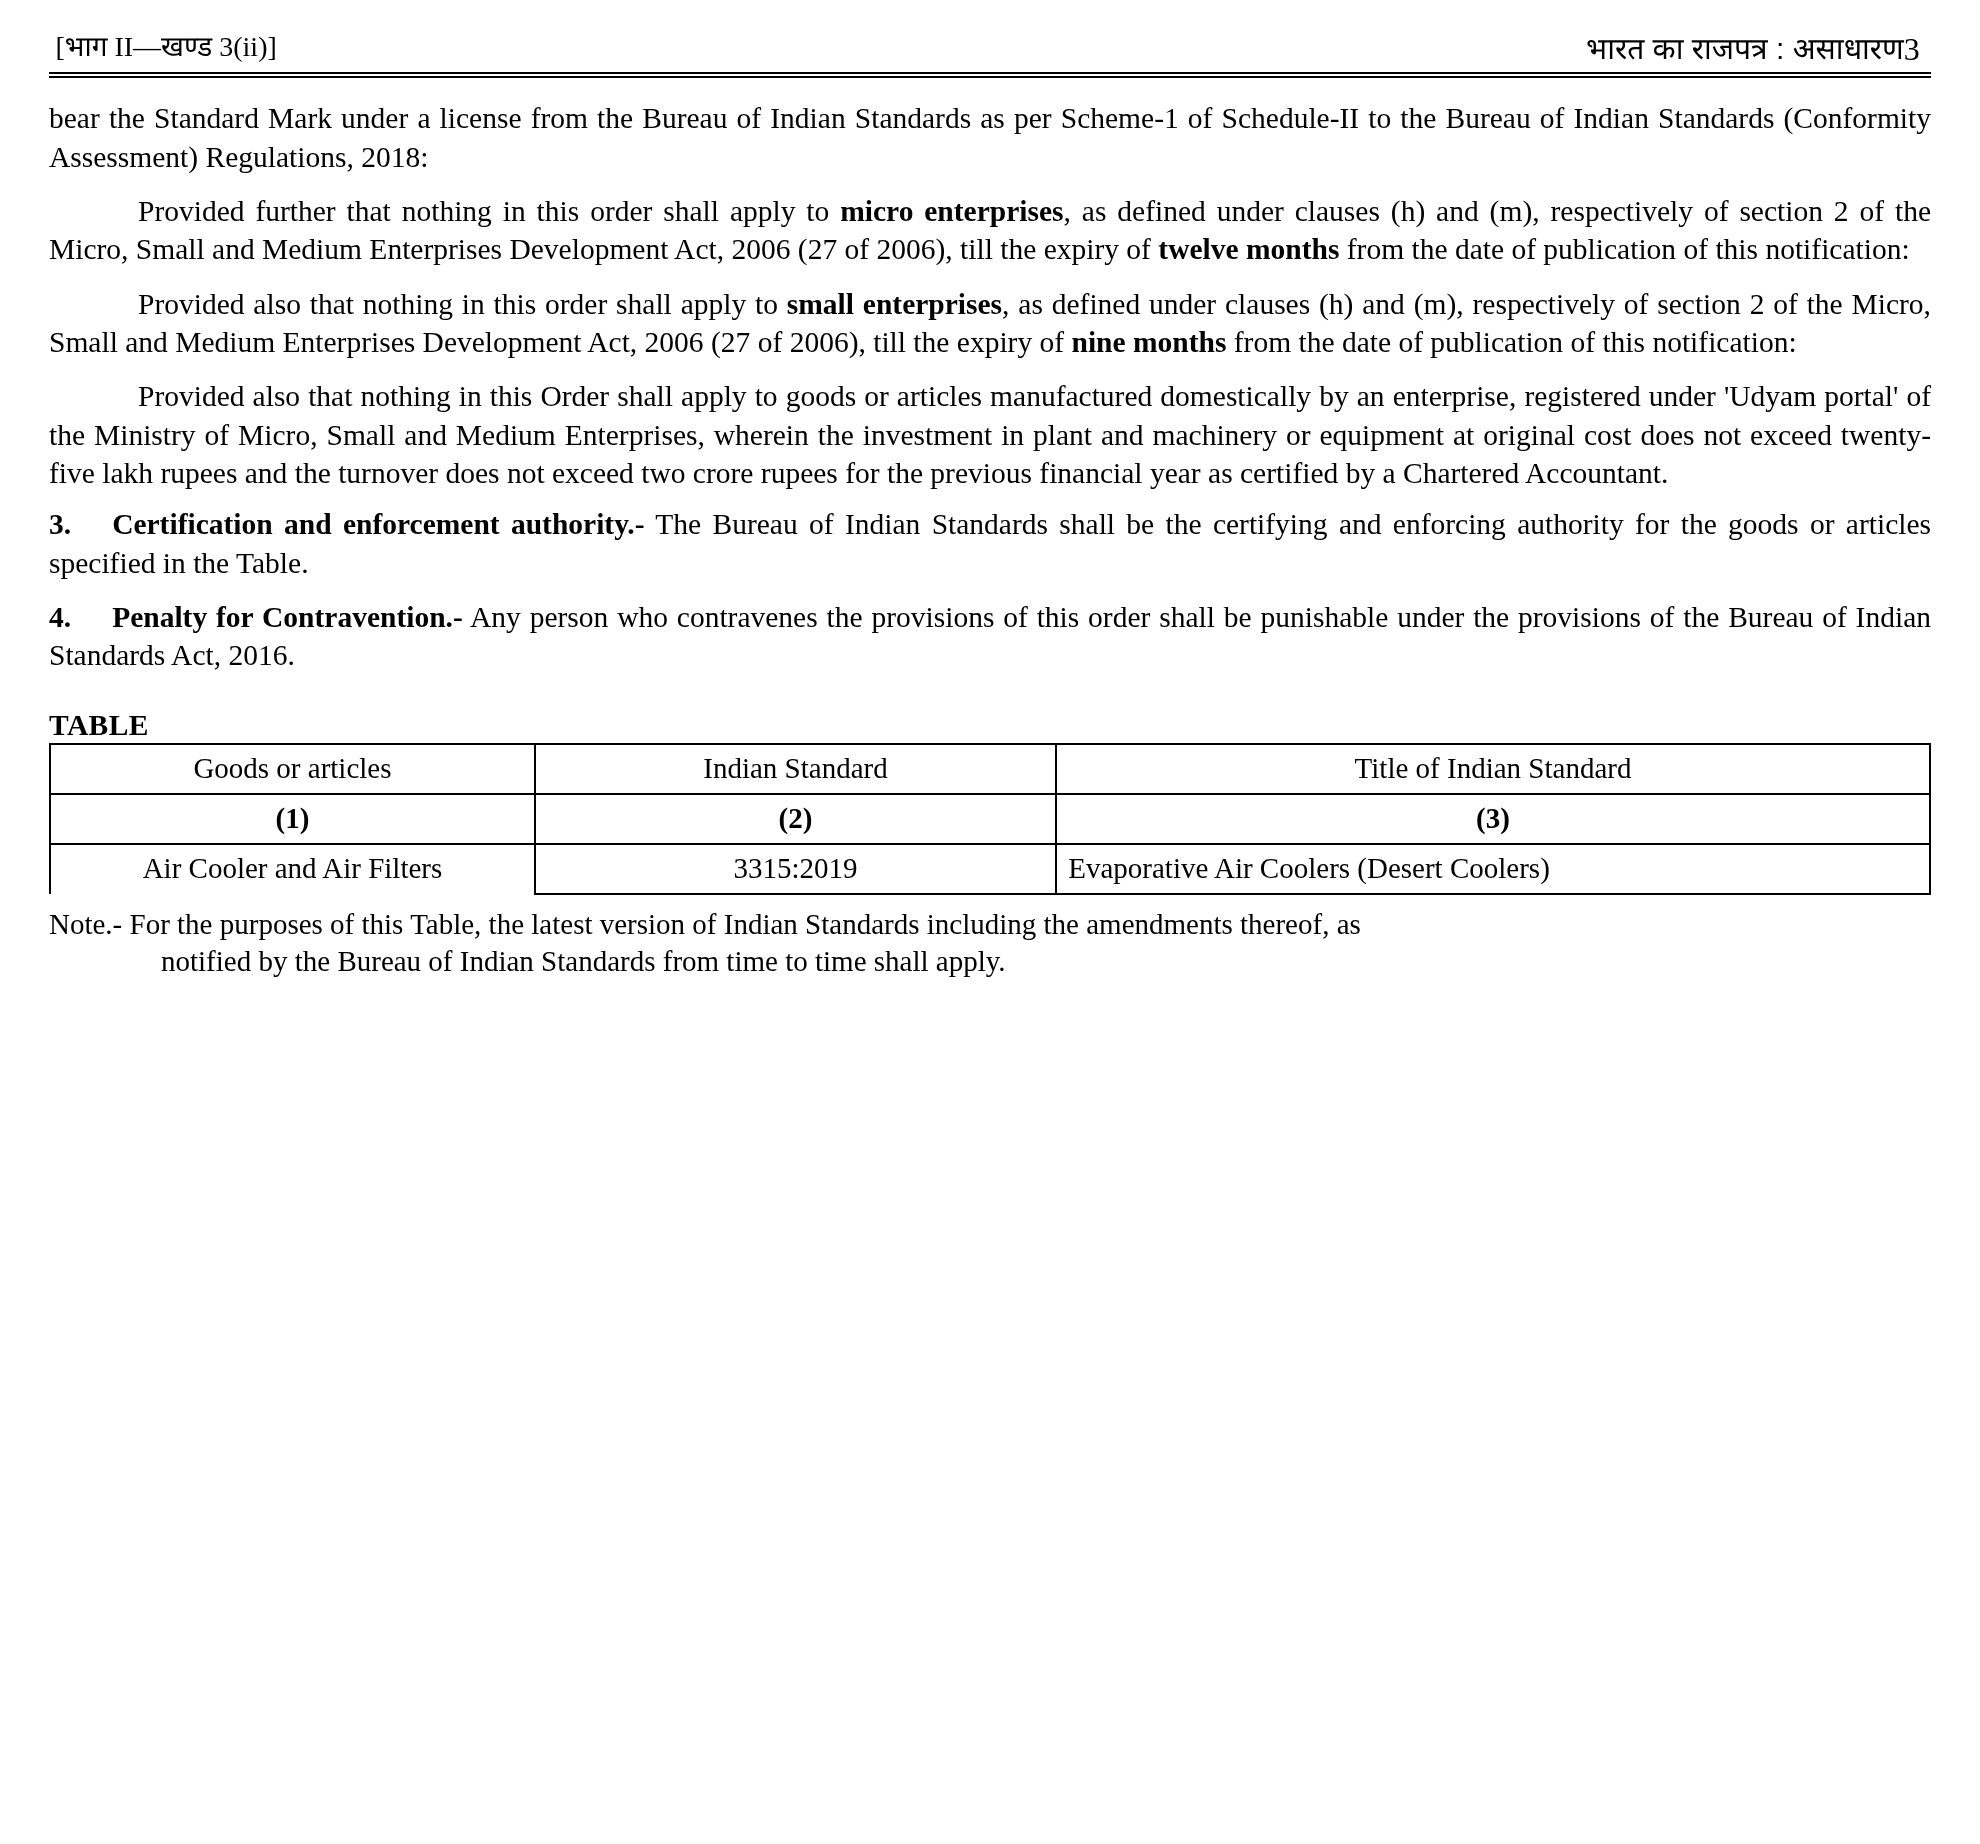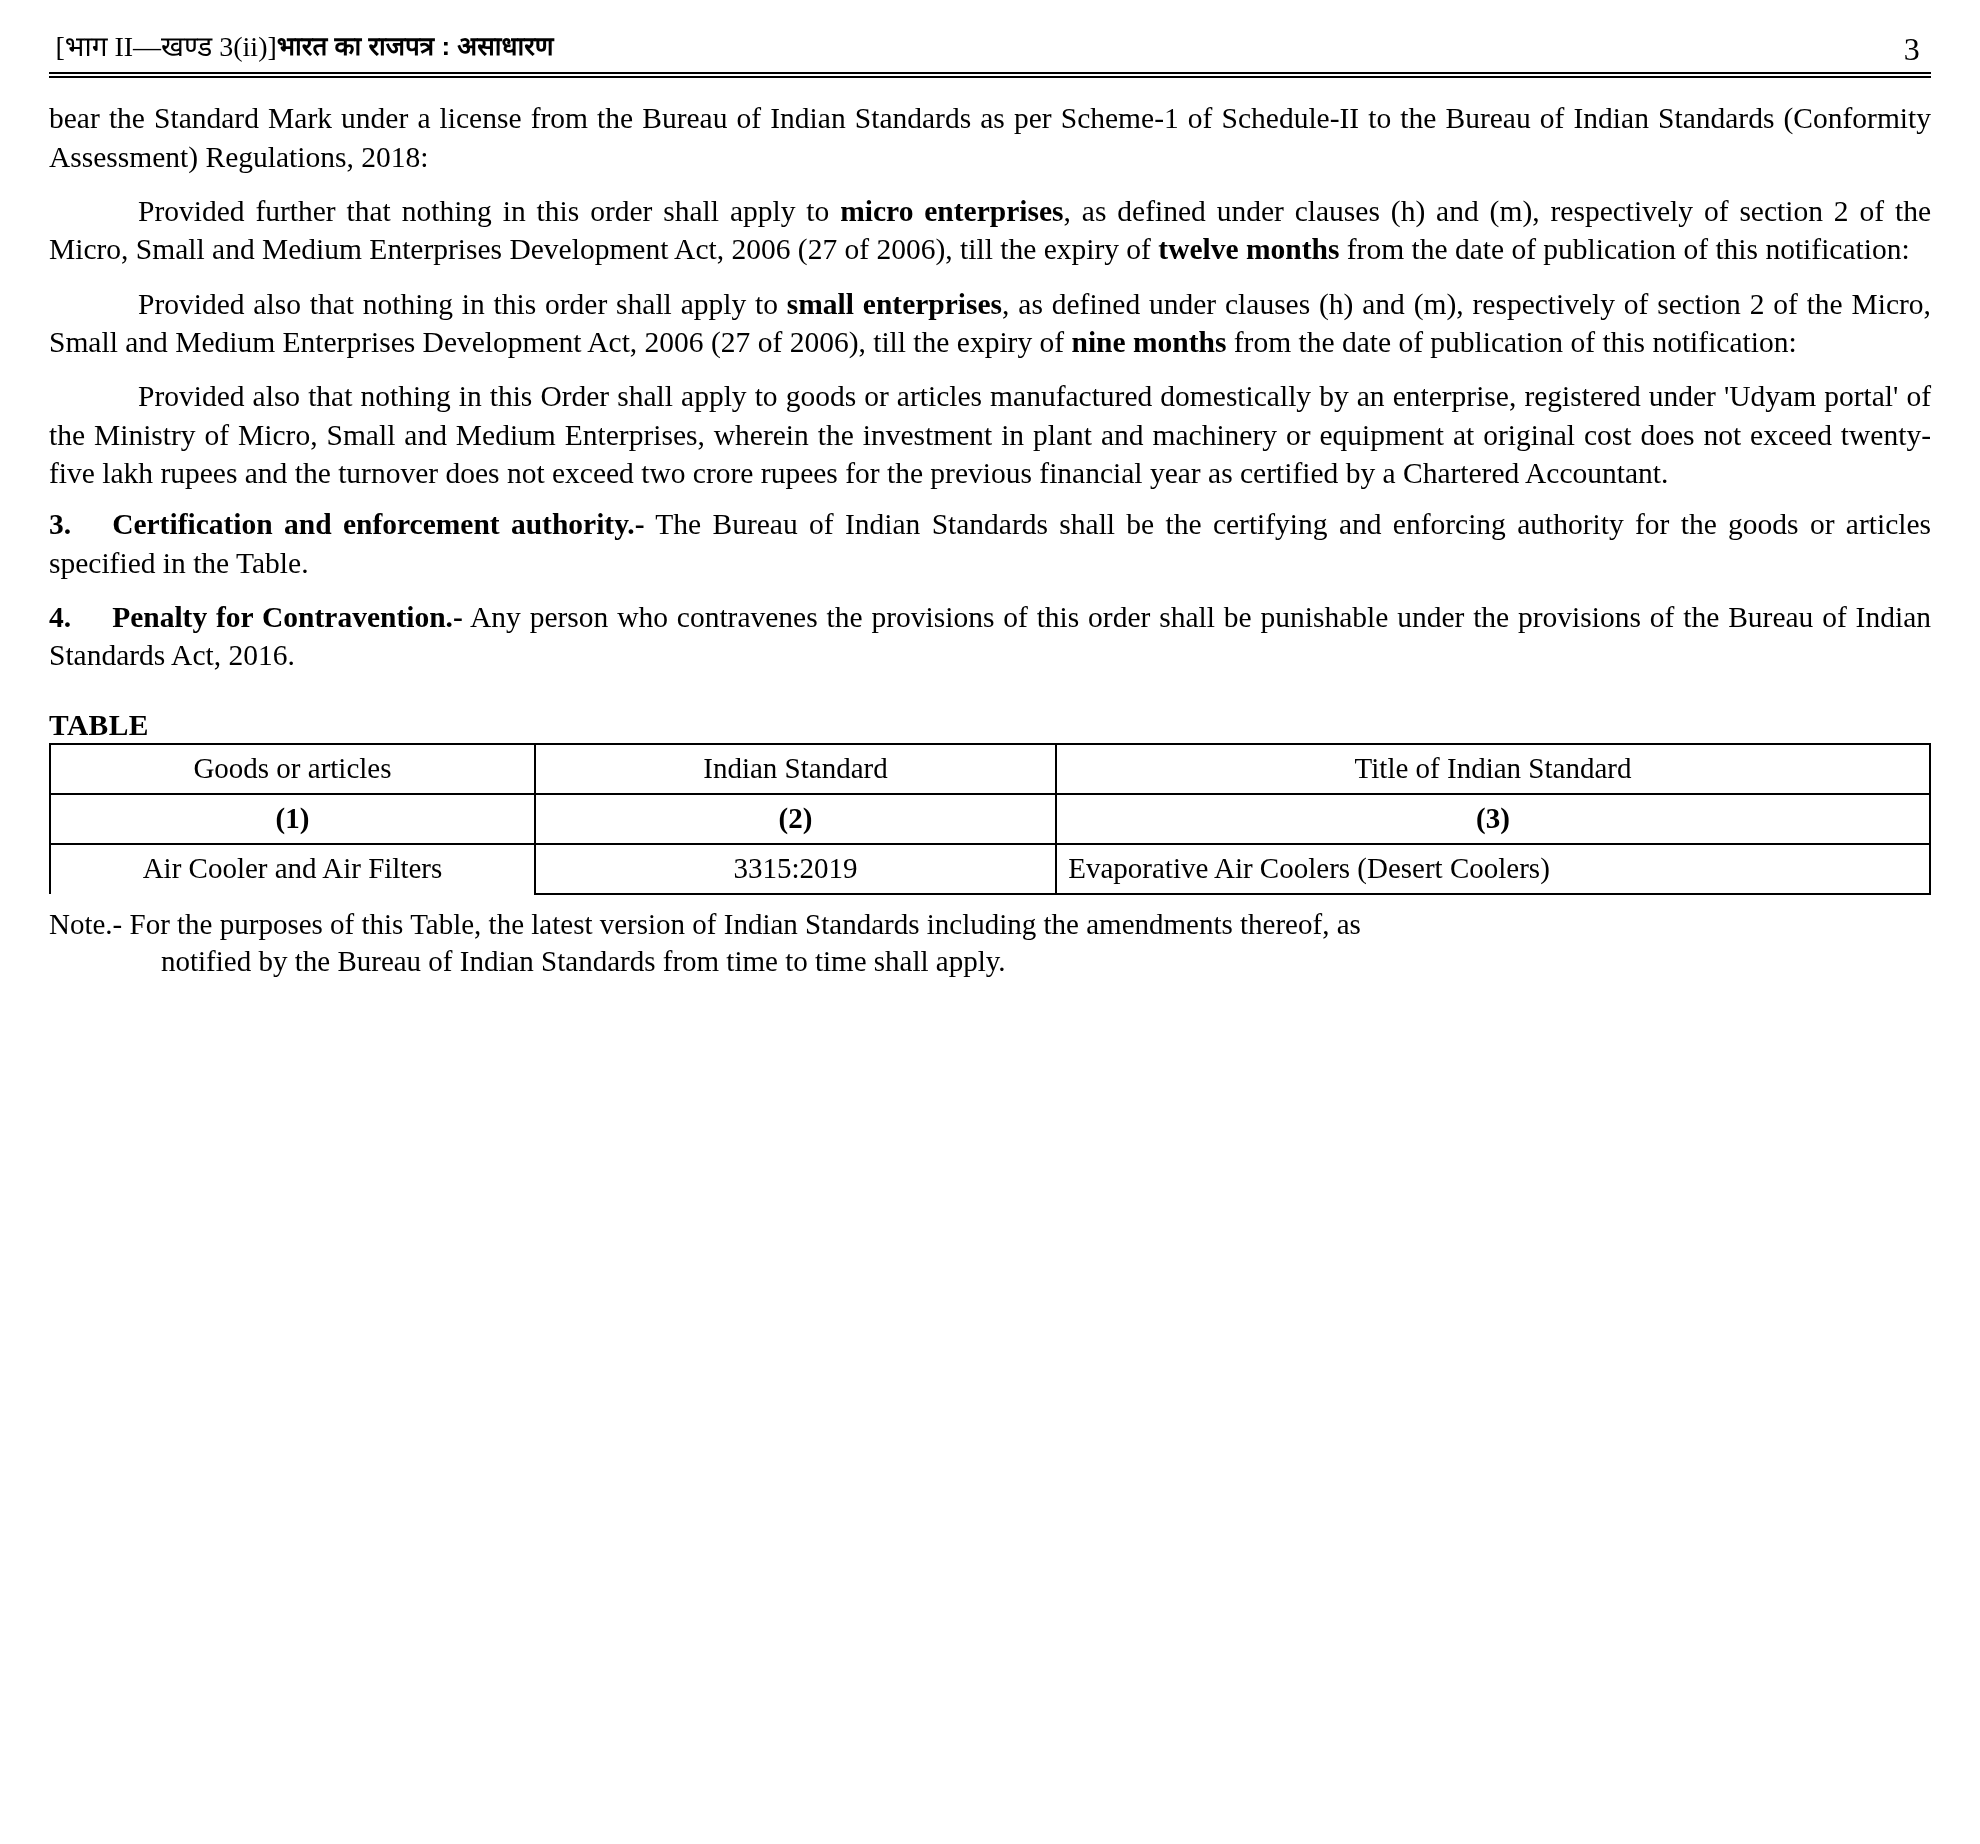--- a/index.html
+++ b/index.html
@@ -27,25 +27,24 @@
     justify-content: space-between;
     font-size: 28px;
     line-height: 1.1;
     padding: 0 6.4px 4.8px 6.4px;
   }
   .header-left {
     white-space: nowrap;
   }
   .header-center {
     flex: 1;
-    text-align: left;
+    text-align: right;
     white-space: nowrap;
     font-family: "Liberation Sans", "DejaVu Sans", sans-serif;
-    font-size: 26px;
-    font-weight: bold;
+    font-size: 30px;
   }
   .header-right {
     white-space: nowrap;
     font-size: 32px;
     padding-right: 4.8px;
   }
   .rule-double {
     border-top: 2.4px solid #000;
     border-bottom: 2.4px solid #000;
     height: 2.4px;

